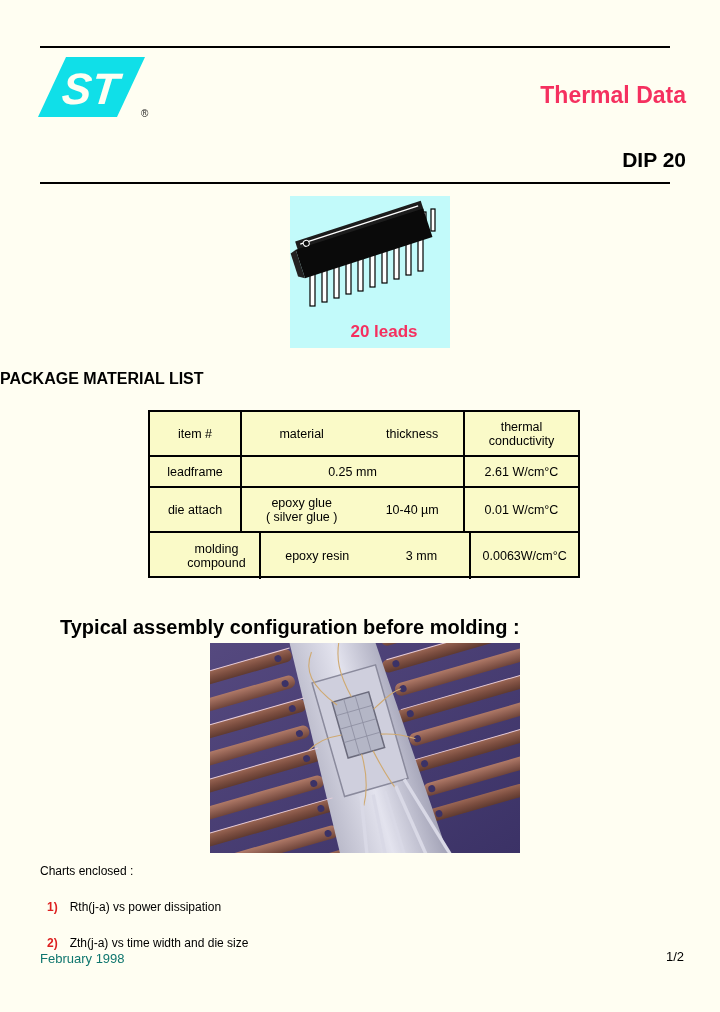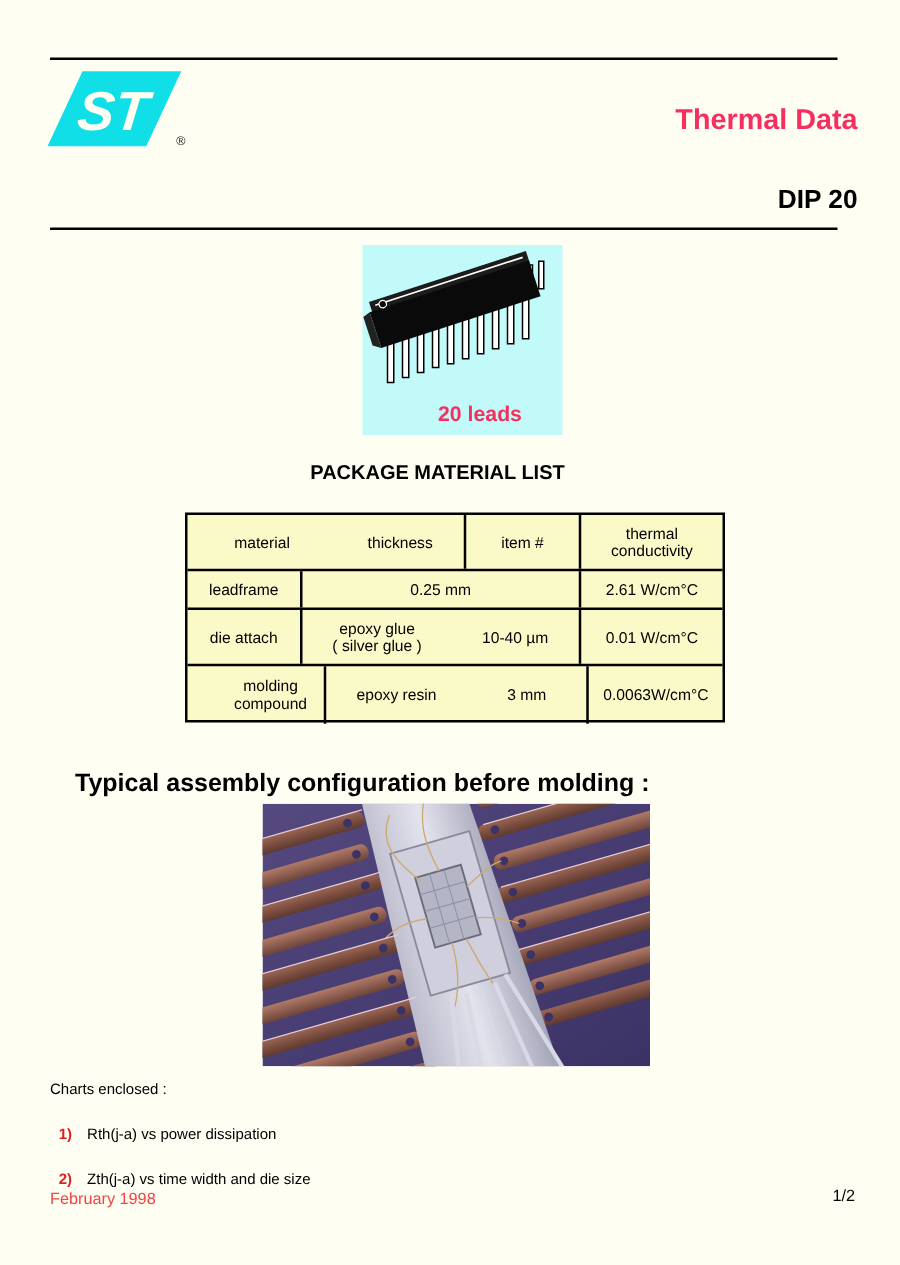--- a/index.html
+++ b/index.html
@@ -9,21 +9,21 @@
   #rule-top{top:46px;}
   #rule-mid{top:182px;}
   
   #logo{position:absolute;left:37px;top:56px;width:118px;height:68px;}
   #doc-title{position:absolute;right:34px;top:82px;font-size:23px;font-weight:bold;letter-spacing:0px;}
   #part-name{position:absolute;right:34px;top:148px;font-size:21px;font-weight:bold;color:#000;}
   
   #pkg-figure{position:absolute;left:290px;top:196px;width:160px;height:152px;background:#C2FAFA;}
   #pkg-caption{position:absolute;left:0;right:0;bottom:6px;text-align:center;font-size:17px;font-weight:bold;padding-left:28px;}
   
-  #mat-heading{position:absolute;left:0px;top:370px;width:700px;text-align:center;font-size:16px;font-weight:bold;color:#000;}
+  #mat-heading{position:absolute;left:0px;top:370px;width:700px;font-size:16px;font-weight:bold;color:#000;}
   #mat-table{position:absolute;left:148px;top:410px;width:432px;height:168px;background:#FAFAC8;border:2px solid #000;box-sizing:border-box;}
   .trow{display:flex;border-bottom:2px solid #000;box-sizing:border-box;align-items:stretch;}
   .trow:last-child{border-bottom:none;}
   .tcell{border-right:2px solid #000;box-sizing:border-box;display:flex;flex-direction:column;justify-content:center;text-align:center;font-size:12.5px;line-height:14px;color:#000;}
   .tcell:last-child{border-right:none;}
   .c-item{width:92px;}
   .c-mid{width:223px;flex-direction:row;}
   .c-cond{width:113px;}
   .mid-mat{width:54%;display:flex;flex-direction:column;justify-content:center;text-align:center;}
   .mid-thk{width:46%;display:flex;flex-direction:column;justify-content:center;text-align:center;}
@@ -32,21 +32,21 @@
   .r2{height:45px;}
   .r3{height:46px;padding-left:24px;}
   
   #assembly-caption{position:absolute;left:60px;top:616px;font-size:20px;font-weight:bold;color:#000;}
   #assembly-photo{position:absolute;left:210px;top:643px;width:310px;height:210px;}
   
   #charts{position:absolute;left:40px;top:864px;font-size:12px;color:#000;}
   .chart-item{margin-top:22px;padding-left:7px;}
   .chart-num{font-weight:bold;margin-right:12px;}
   
-  #footer-date{position:absolute;left:40px;top:951px;font-size:13px;color:#ef4444;}
+  #footer-date{position:absolute;left:40px;top:951px;font-size:13px;color:#0f766e;}
   #footer-page{position:absolute;right:36px;top:949px;font-size:13px;color:#000;}
 </style>
 </head>
 <body>
 
 <div id="page">
 
   <div class="hrule" id="rule-top"></div>
 
   <div id="logo">
@@ -99,31 +99,31 @@
         <polygon points="14,50 14,80 8,76 8,52" fill="#222"></polygon>
       </g>
     </svg>
     <div id="pkg-caption" style="color:#F5305F">20 leads</div>
   </div>
 
   <div id="mat-heading">PACKAGE MATERIAL LIST</div>
 
   <div id="mat-table">
     <div class="trow h-row">
+      <div class="tcell c-item">
+          <span>item #</span>
+        </div>
       <div class="tcell c-mid">
         <div class="mid-mat">
             <span>material</span>
           </div>
         <div class="mid-thk">
             <span>thickness</span>
           </div>
       </div>
-      <div class="tcell c-item">
-          <span>item #</span>
-        </div>
       <div class="tcell c-cond">
         <span>thermal</span>
         <span>conductivity</span>
       </div>
     </div>
 
     <div class="trow r1">
       <div class="tcell c-item">
           <span>leadframe</span>
         </div>

